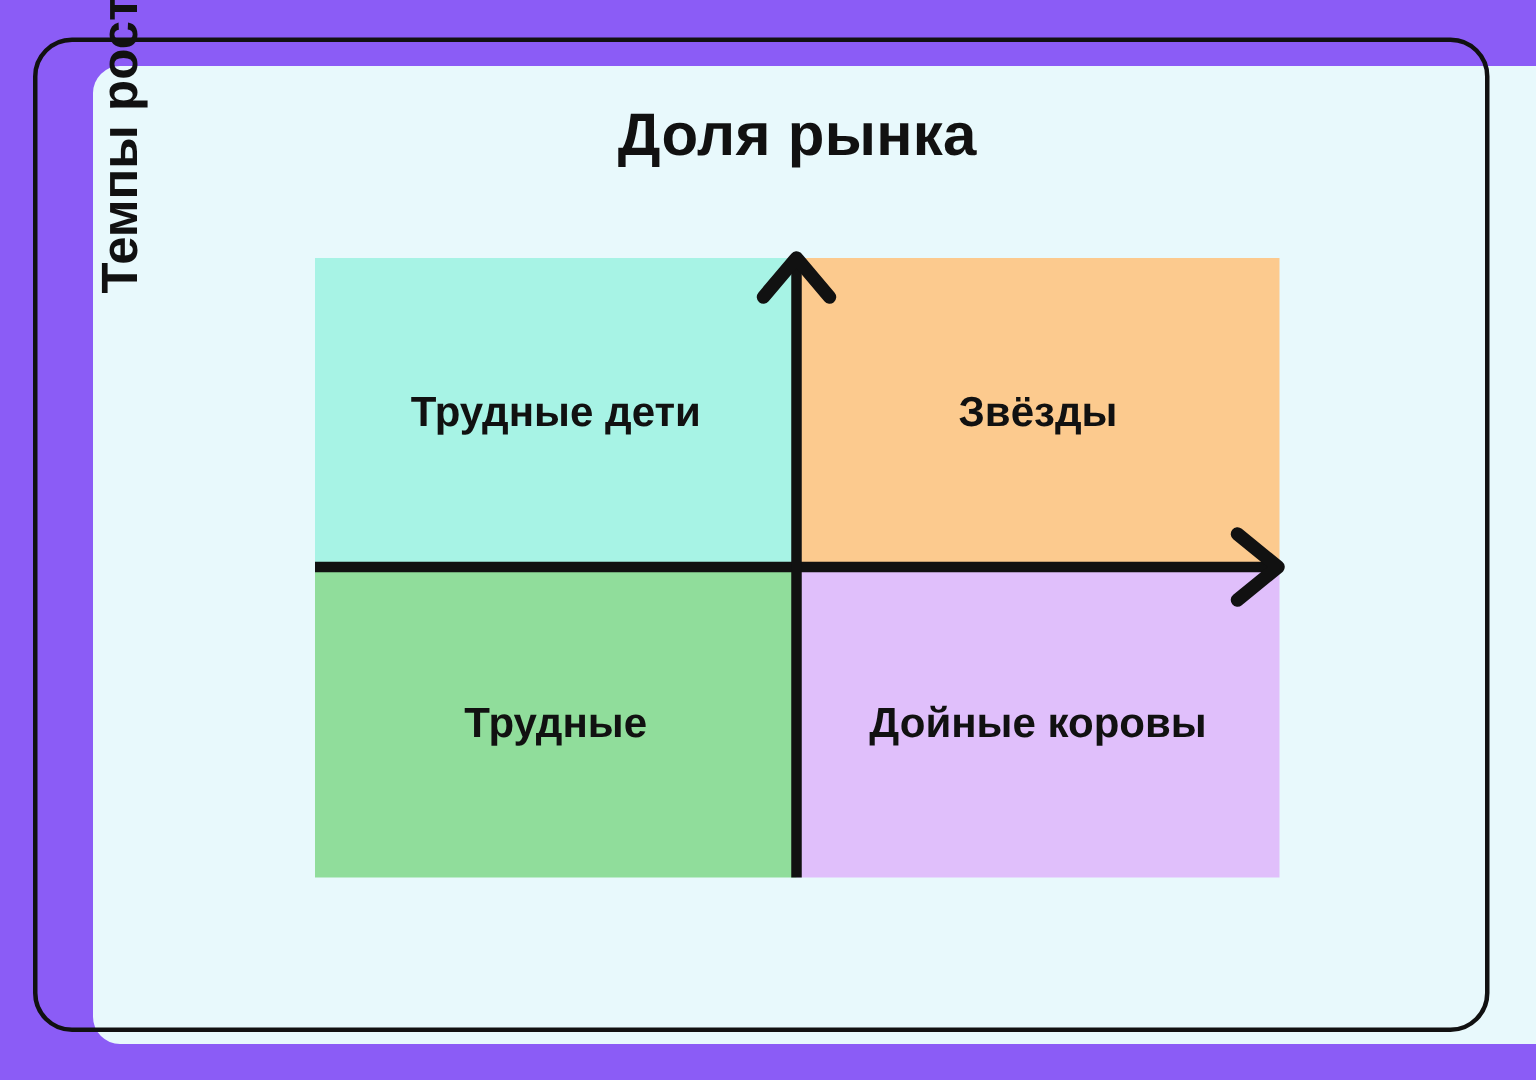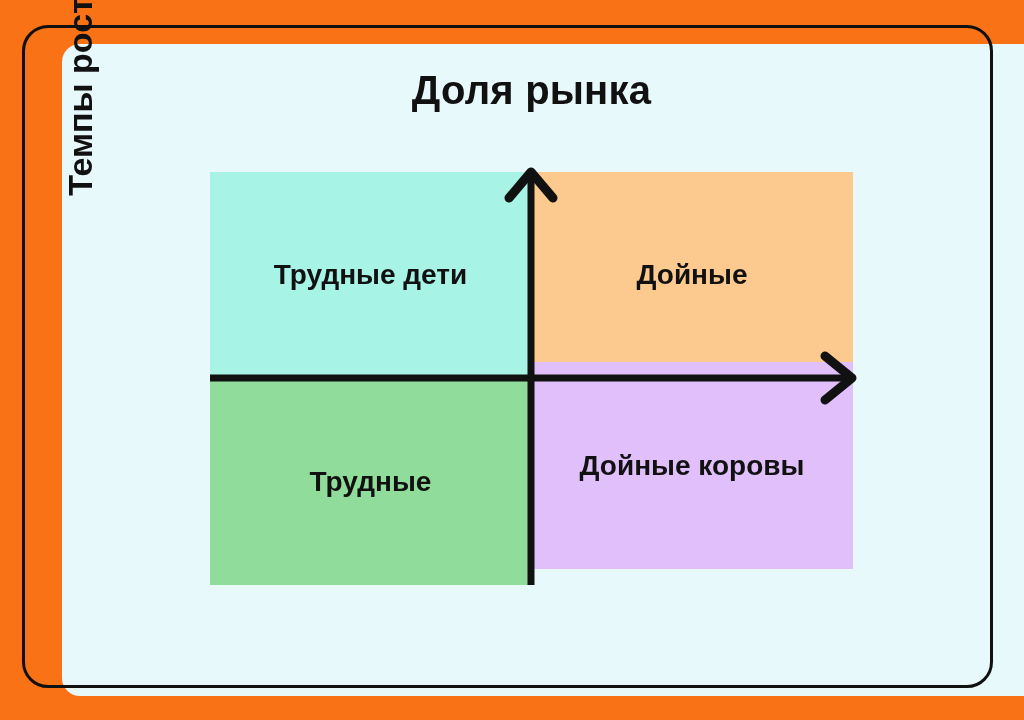--- a/index.html
+++ b/index.html
@@ -11,21 +11,21 @@
     height: 720px;
     background: #ffffff;
     font-family: "Liberation Sans", sans-serif;
     overflow: hidden;
   }
 
   #root {
     position: relative;
     width: 1024px;
     height: 720px;
-    background: #f97316;
+    background: #8b5cf6;
     text-decoration: underline;
   }
 
   
   .card-frame {
     position: absolute;
     left: 22px;
     top: 25px;
     width: 971px;
     height: 663px;
@@ -104,21 +104,21 @@
     font-size: 28px;
     font-weight: bold;
     color: #111111;
     line-height: 1.28;
     padding: 0 14px;
   }
 
   .quad-q1 { left: 0px;   top: 0px;   }   
   .quad-q2 { left: 321px; top: 0px;   width: 322px; }  
   .quad-q3 { left: 0px;   top: 206px; height: 207px; } 
-  .quad-q4 { left: 321px; top: 190px; width: 322px; height: 207px; } 
+  .quad-q4 { left: 321px; top: 206px; width: 322px; height: 207px; } 
 
   
   .axes {
     position: absolute;
     left: 180px;
     top: 150px;
     width: 700px;
     height: 460px;
     z-index: 5;
     pointer-events: none;
@@ -137,21 +137,21 @@
 
   <div class="y-axis-label">Темпы роста</div>
 
   <div class="matrix">
 
     <div class="quad quad-q1" style="background:#a7f3e5">
       <span class="quad-label">Трудные дети</span>
     </div>
 
     <div class="quad quad-q2" style="background:#fcca8e">
-      <span class="quad-label">Дойные</span>
+      <span class="quad-label">Звёзды</span>
     </div>
 
     <div class="quad quad-q3" style="background:#90dd9b">
       <span class="quad-label">Трудные</span>
     </div>
 
     <div class="quad quad-q4" style="background:#e0bffb">
       <span class="quad-label">Дойные коровы</span>
     </div>
   </div>

